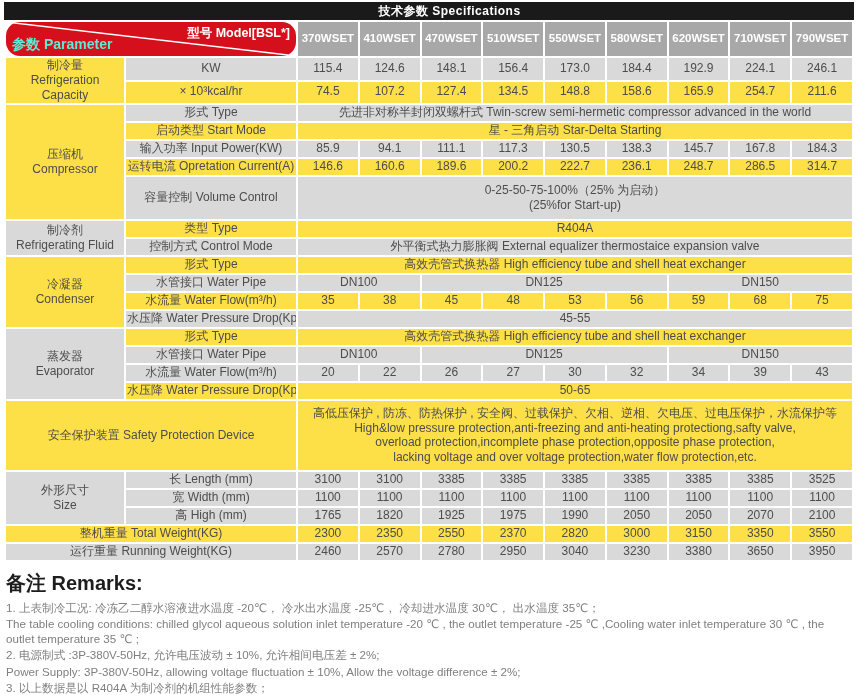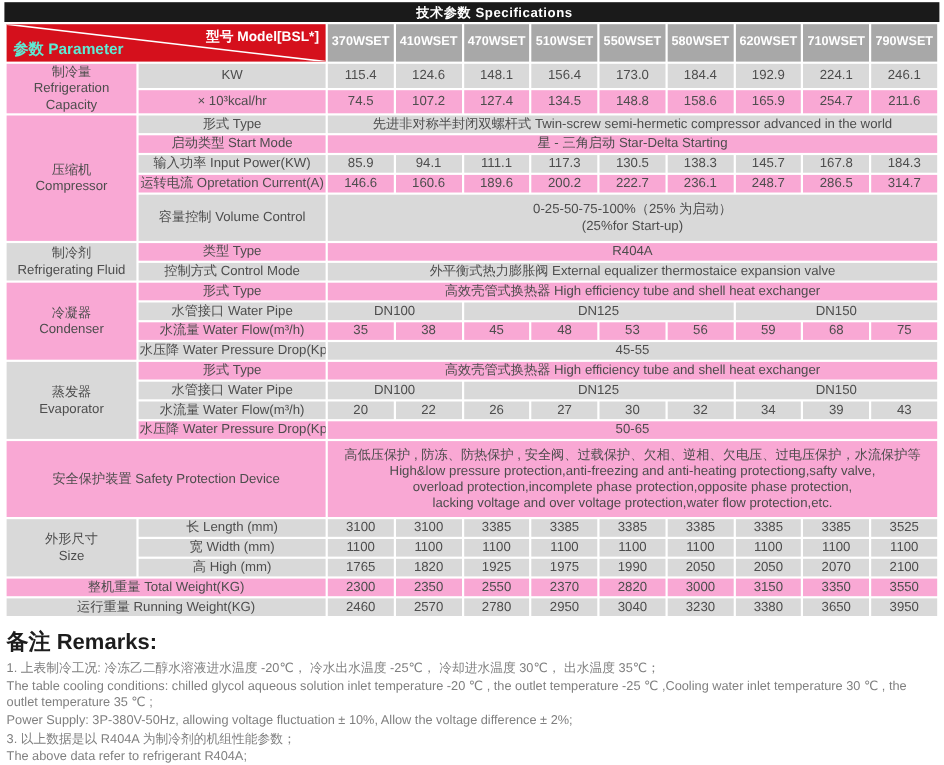--- a/index.html
+++ b/index.html
@@ -2,26 +2,26 @@
 <html><head>
 <meta charset="utf-8">
 <style>
   html,body{margin:0;padding:0;background:#fff;}
   body{width:858px;height:695px;font-family:"Liberation Sans","DejaVu Sans",sans-serif;overflow:hidden;}
   .page{padding:2px 4px 0 4px;}
   .titlebar{background:#1a1a1a;color:#fff;font-size:12px;font-weight:bold;text-align:center;height:18px;line-height:18px;letter-spacing:.5px;padding-left:41px;}
   table.spec{border-collapse:separate;border-spacing:2px;width:850px;table-layout:fixed;font-size:12px;color:#4d4d4d;margin-top:0;}
   col.c-sec{width:118px;} col.c-par{width:170px;}
   td,th{padding:0 1px;text-align:center;vertical-align:middle;height:16px;line-height:1.15;overflow:hidden;}
-  .red-head{background:#d5101c;position:relative;height:34px;}
+  .red-head{background:#d5101c;position:relative;height:34px;border-radius:14px;}
   .red-head .diag{position:absolute;left:0;top:0;width:100%;height:100%;}
   .red-head .mh-model{position:absolute;top:4px;right:6px;color:#fff;font-weight:bold;font-size:12.5px;}
   .red-head .mh-param{position:absolute;bottom:4px;left:6px;color:#5eead4;font-weight:bold;font-size:14px;}
   th.model{background:#a8a8a8;color:#fff;font-weight:bold;font-size:11.5px;padding:0;}
-  .sh-l{background:#f9a8d4;} .sh-m{background:#d9d9d9;}
+  .sh-l{background:#fde047;} .sh-m{background:#d9d9d9;}
   td.sec{font-size:12px;line-height:1.25;}
   td.param{white-space:nowrap;}
   td.val.multi{padding:5px 2px;line-height:1.22;}
   tr.tall td{height:32px;}
   .remarks{padding:6px 2px 0 2px;}
   .rem-head{font-size:20px;font-weight:bold;color:#1d1d1d;margin:2px 0 3px 0;}
   .remarks p{margin:1px 0;font-size:11.6px;color:#7f7f7f;line-height:1.32;}
 </style>
 </head>
 <body>
@@ -280,18 +280,19 @@
           <td class="val sh-m">3650</td>
           <td class="val sh-m">3950</td>
         </tr>
       </tbody>
   </table>
 
   <div class="remarks">
     <div class="rem-head">备注 Remarks:</div>
     <p>1. 上表制冷工况: 冷冻乙二醇水溶液进水温度 -20℃， 冷水出水温度 -25℃， 冷却进水温度 30℃， 出水温度 35℃；</p>
     <p>The table cooling conditions: chilled glycol aqueous solution inlet temperature -20 ℃ , the outlet temperature -25 ℃ ,Cooling water inlet temperature 30 ℃ , the outlet temperature 35 ℃ ;</p>
+    <p>2. 电源制式 :3P-380V-50Hz, 允许电压波动 ± 10%, 允许相间电压差 ± 2%;</p>
     <p>Power Supply: 3P-380V-50Hz, allowing voltage fluctuation ± 10%, Allow the voltage difference ± 2%;</p>
     <p>3. 以上数据是以 R404A 为制冷剂的机组性能参数；</p>
     <p>The above data refer to refrigerant R404A;</p>
 
   </div>
 </div>
 
 </body></html>

